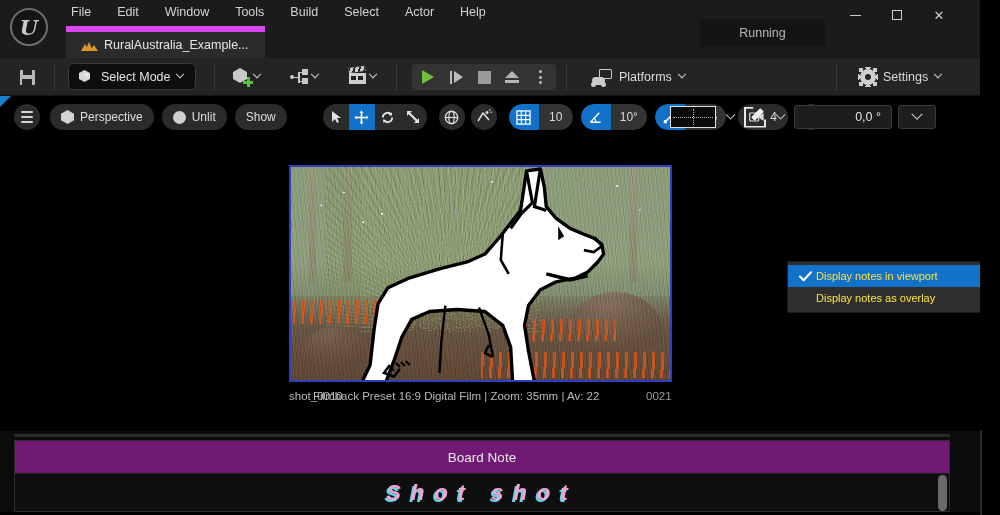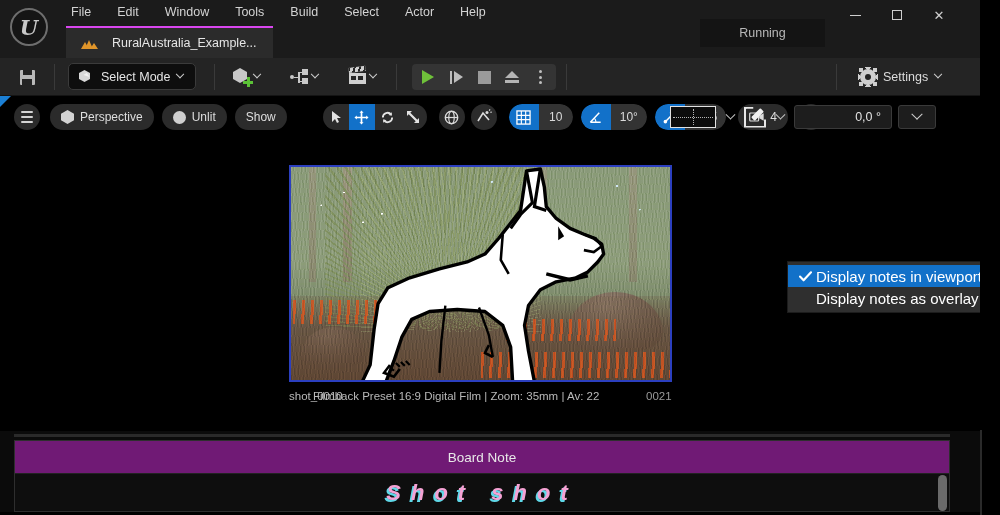--- a/index.html
+++ b/index.html
@@ -47,24 +47,24 @@
     white-space: nowrap;
   }
 
   .tabstrip {
     position: absolute; left: 66px; top: 26px;
     height: 32px;
     display: flex; align-items: flex-end;
   }
   .tab {
     height: 32px;
-    display: flex; align-items: center; gap: 16px;
+    display: flex; align-items: center; gap: 8px;
     padding: 0 16px;
     background: #2b2b2b;
-    border-top: 2px solid #d946ef;
+    border-top: 6px solid #d946ef;
     color: #e6e6e6;
     font-size: 12.5px;
     white-space: nowrap;
   }
   .tab-icon {
     width: 14px; height: 12px;
     position: relative; flex: none;
   }
   .tab-icon i {
     position: absolute; bottom: 0;
@@ -550,21 +550,21 @@
     background: #2f2f2f;
     border: 1px solid #1c1c1c;
     box-shadow: 0 3px 10px rgba(0,0,0,.6);
     padding: 3px 0;
     z-index: 40;
   }
   .ddrow {
     height: 22px;
     display:flex; align-items:center;
     padding-left: 6px;
-    color:#ffffff; font-size: 15px;
+    color:#fde047; font-size: 11px;
     white-space:nowrap;
   }
   .ddrow.sel { background:#1271c9; }
   .ddcheck {
     width: 22px; flex:none;
     display:flex; align-items:center; justify-content:center;
   }
   .ddcheck svg { display:block; }
 
   
@@ -739,20 +739,28 @@
       </div>
       <div class="pb">
         <span class="kebab">
             <i></i>
             <i></i>
             <i></i>
           </span>
       </div>
     </div>
 
+    <div class="platforms">
+      <span class="ico-plat">
+          <span class="scr"></span>
+          <span class="pad"></span>
+        </span>
+      <span>Platforms</span>
+      <span class="chev"></span>
+    </div>
 
     <div class="settings">
       <span class="gear"></span>
       <span>Settings</span>
       <span class="chev"></span>
     </div>
   </div>
 
   <div class="viewport">
     <span class="vp-corner"></span>

